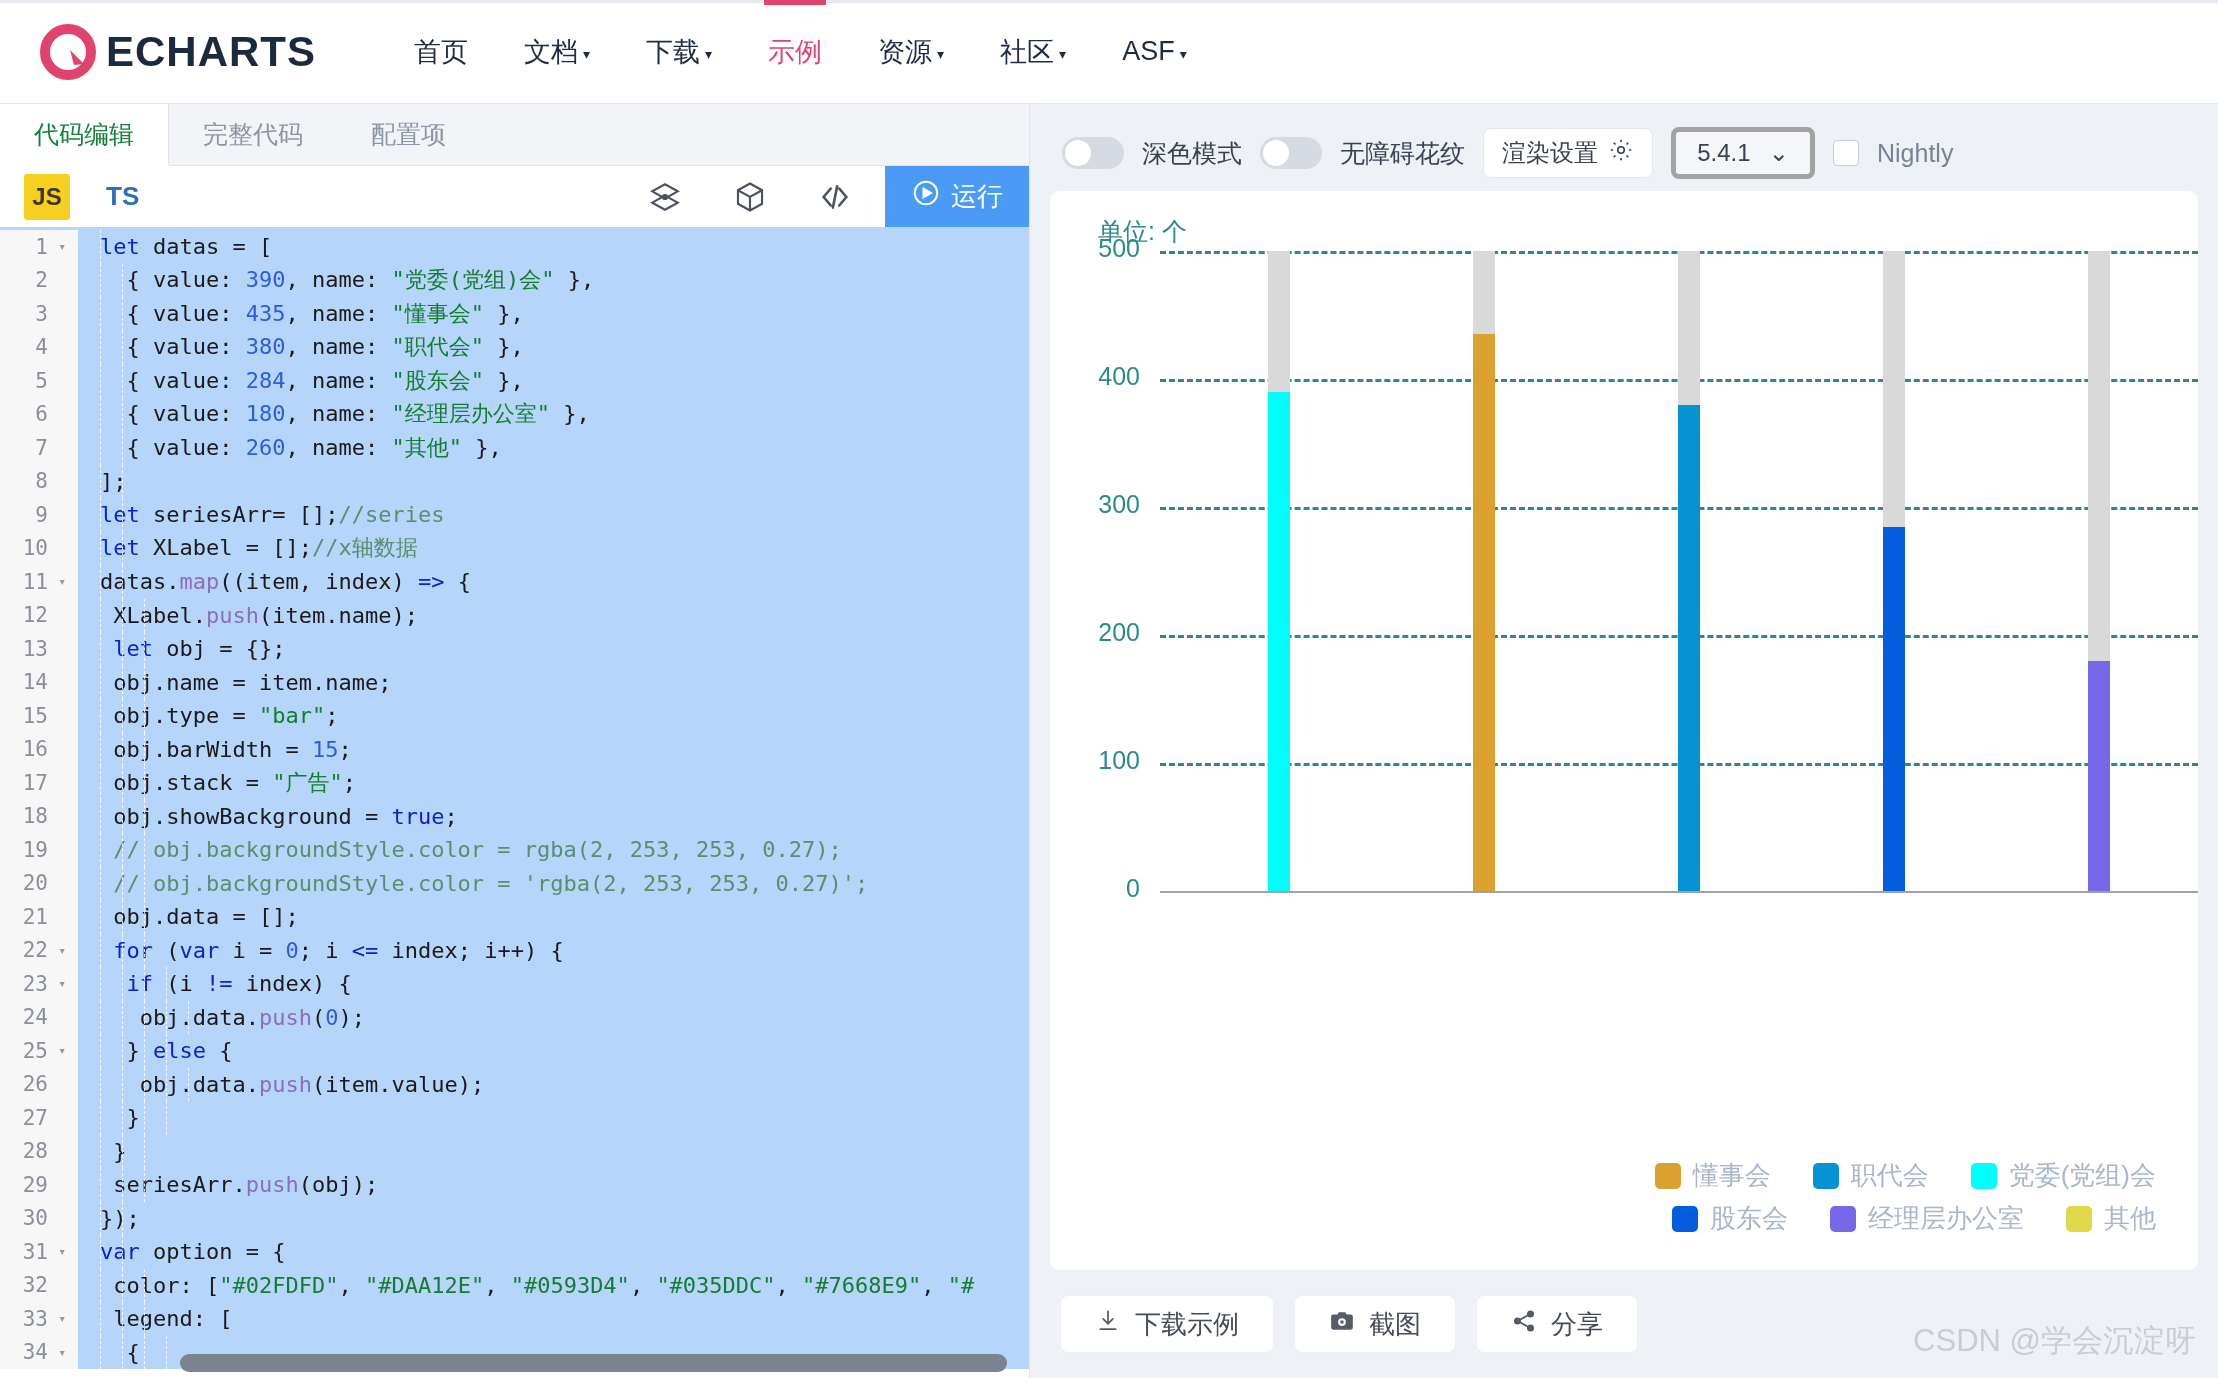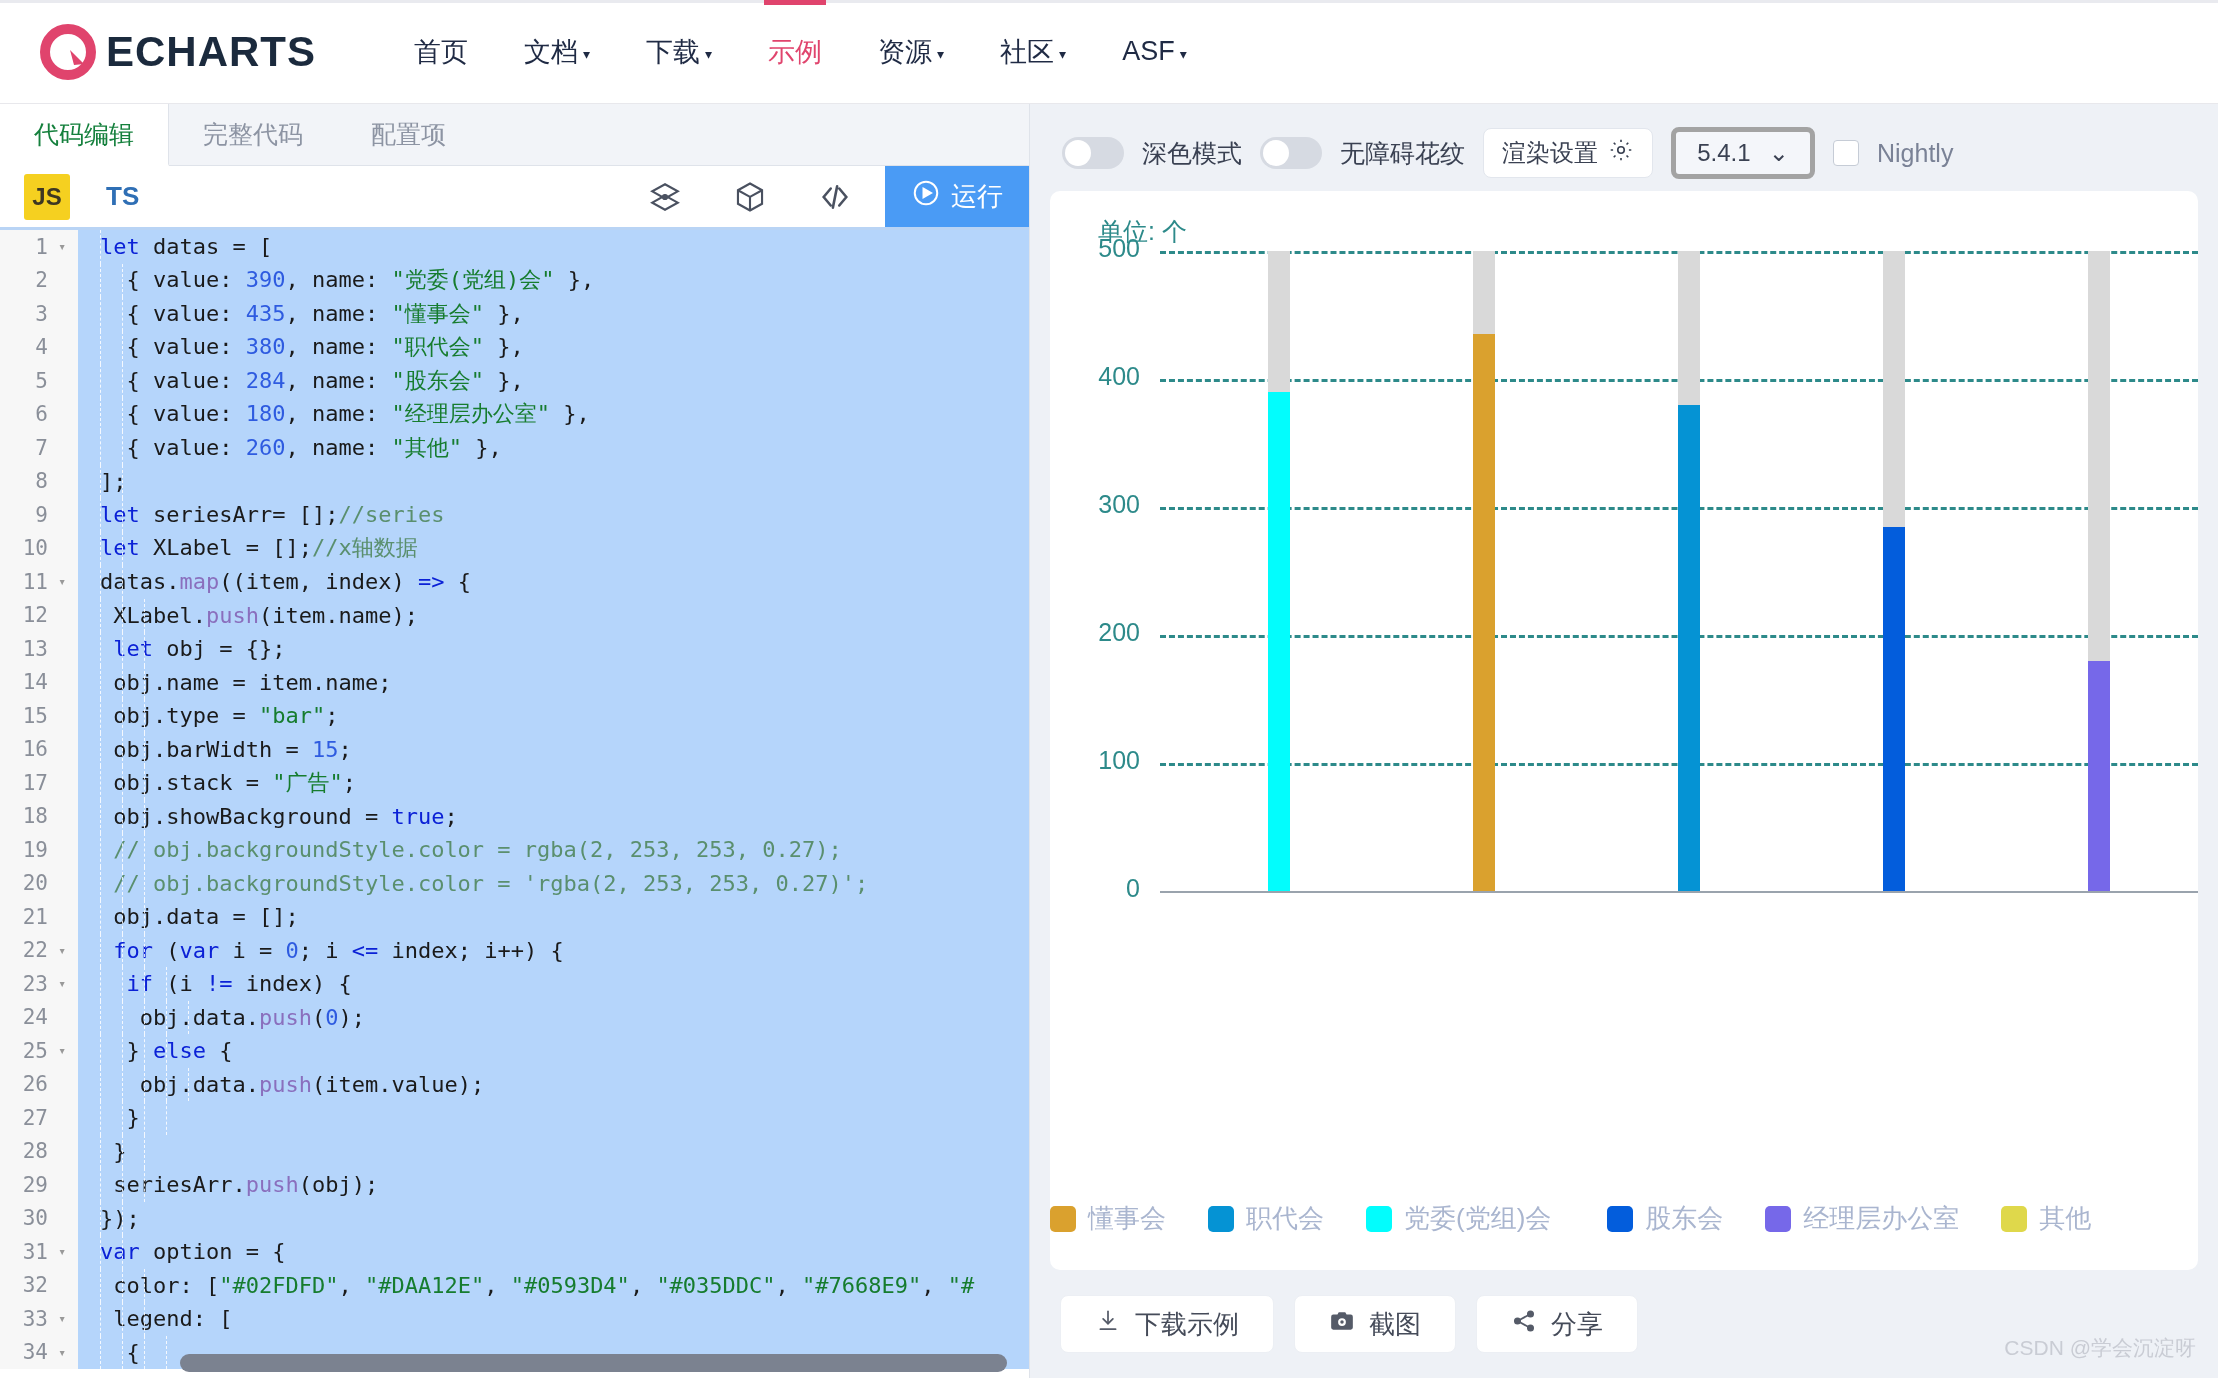--- a/index.html
+++ b/index.html
@@ -133,32 +133,32 @@
   .plot { position:absolute; left:0; top:0; right:0; bottom:0; }
   .ylabel { position:absolute; font-size:25px; color:#2d8a8a; text-align:right; width:80px; }
   .grid { position:absolute; left:110px; right:0px; height:0;
           border-top:3px dashed #2d8a8a; }
   .axis0 { position:absolute; left:110px; right:0; height:2px; background:#9aa3ad; }
 
   .bar-bg { position:absolute; width:22px; background:#d9d9d9; }
   .bar { position:absolute; width:22px; }
 
   #legend { position:absolute; left:0; right:0; bottom:34px;
-            display:flex; flex-direction:row; align-items:flex-end; gap:14px; }
+            display:flex; flex-direction:column; align-items:flex-end; gap:8px; }
   .lg-row { display:flex; align-items:center; }
   .lg-item { display:flex; align-items:center; gap:12px; font-size:26px; color:#a9b5cf; cursor:pointer; }
   .lg-dot { width:26px;height:26px;border-radius:5px; }
 
   #bottombar { height: 108px; display:flex; align-items:center; gap:20px; padding-left:10px; }
   .bbtn {
     background:#fff;border:1px solid #eceff4;border-radius:8px;height:58px;
     display:flex;align-items:center;justify-content:center;gap:14px;
     padding:0 34px;font-size:26px;color:#454b59;cursor:pointer;
   }
-  #watermark { position:absolute; right:22px; bottom:16px; font-size:21px; color:#c9ccd4; }
+  #watermark { position:absolute; right:22px; bottom:16px; font-size:31px; color:#c9ccd4; }
 </style>
 </head>
 <body>
 
 <div id="topnav">
   <div class="logo-wrap">
     <span class="logo-mark">
       <svg width="56" height="56" viewBox="0 0 56 56">
         <circle cx="28" cy="28" r="23" fill="none" stroke="#e0446d" stroke-width="10"></circle>
         <path d="M30 26 L44 40 L34 41 Z" fill="#e0446d"></path>

